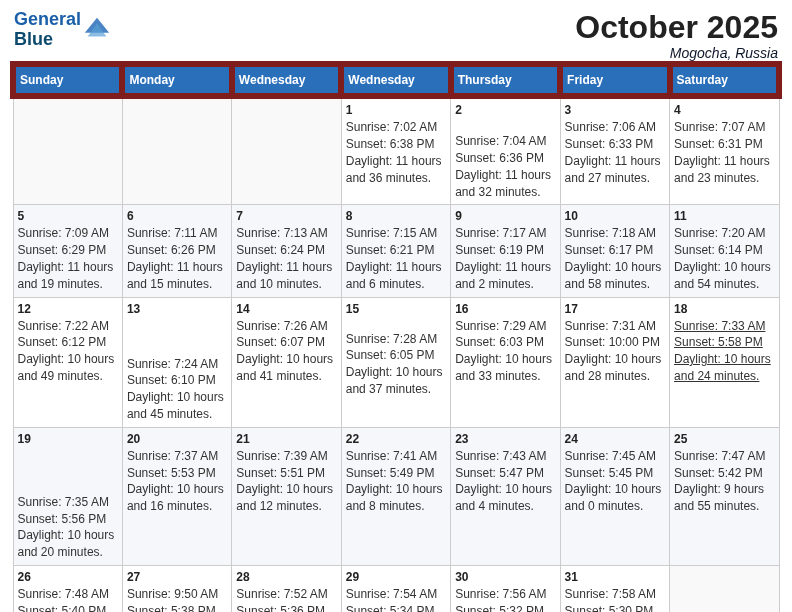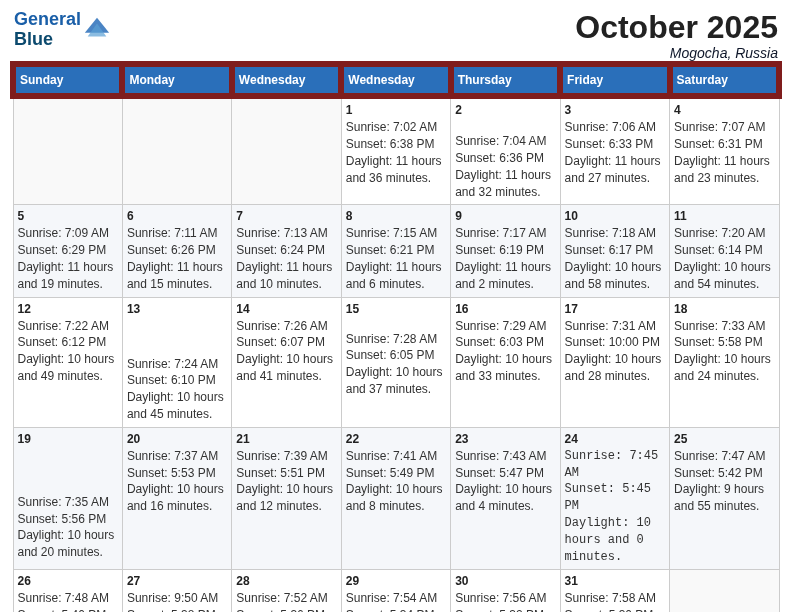--- a/index.html
+++ b/index.html
@@ -233,21 +233,21 @@
 Daylight: 10 hours and 33 minutes.</div>
         </td>
         <td>
           <div class="day-num">17</div>
           <div class="day-info" style="white-space: pre-line;">Sunrise: 7:31 AM
 Sunset: 10:00 PM
 Daylight: 10 hours and 28 minutes.</div>
         </td>
         <td>
           <div class="day-num">18</div>
-          <div class="day-info" style="white-space: pre-line;">Sunrise: 7:33 AM
+          <div class="day-info" style="white-space: pre-line; text-decoration: underline;">Sunrise: 7:33 AM
 Sunset: 5:58 PM
 Daylight: 10 hours and 24 minutes.</div>
         </td>
       </tr>
       <tr>
         <td>
           <div class="day-num">19</div>
           <div class="day-info" style="white-space: pre-line; margin-top: 48px;">Sunrise: 7:35 AM
 Sunset: 5:56 PM
 Daylight: 10 hours and 20 minutes.</div>
@@ -271,21 +271,21 @@
 Daylight: 10 hours and 8 minutes.</div>
         </td>
         <td>
           <div class="day-num">23</div>
           <div class="day-info" style="white-space: pre-line;">Sunrise: 7:43 AM
 Sunset: 5:47 PM
 Daylight: 10 hours and 4 minutes.</div>
         </td>
         <td>
           <div class="day-num">24</div>
-          <div class="day-info" style="white-space: pre-line; font-family: Liberation Mono, monospace;">Sunrise: 7:45 AM
+          <div class="day-info" style="white-space: pre-line;">Sunrise: 7:45 AM
 Sunset: 5:45 PM
 Daylight: 10 hours and 0 minutes.</div>
         </td>
         <td>
           <div class="day-num">25</div>
           <div class="day-info" style="white-space: pre-line;">Sunrise: 7:47 AM
 Sunset: 5:42 PM
 Daylight: 9 hours and 55 minutes.</div>
         </td>
       </tr>

